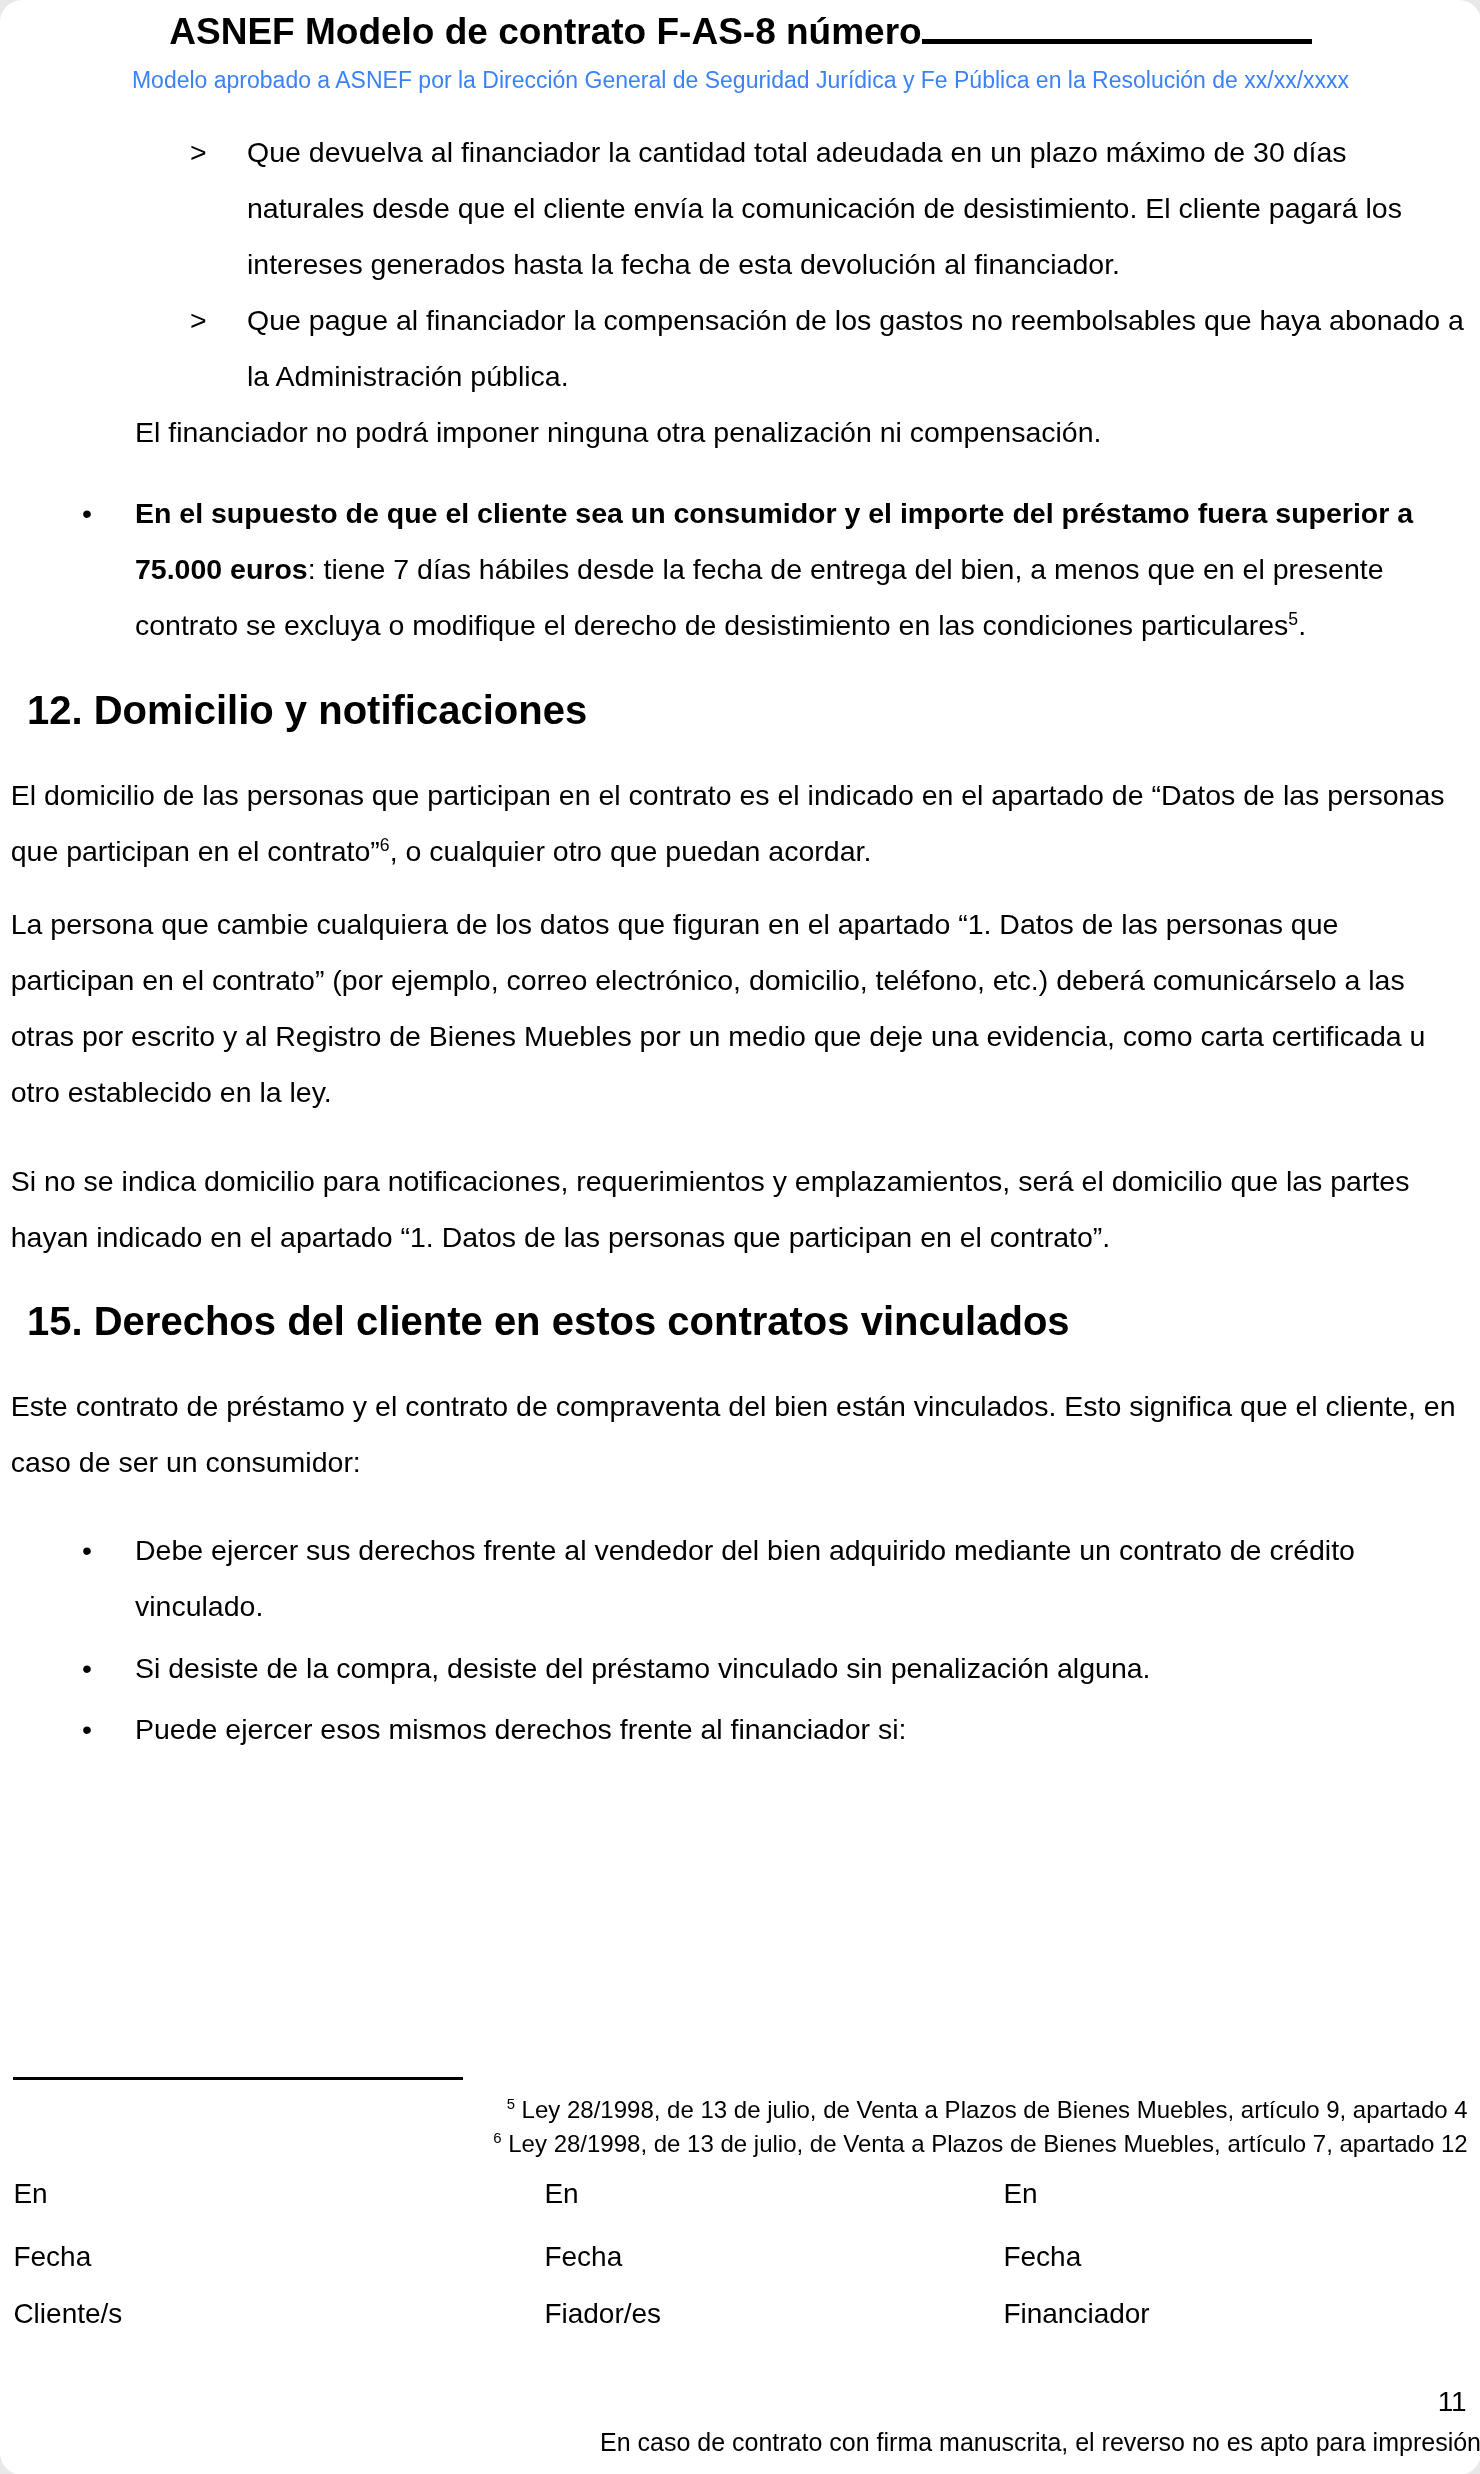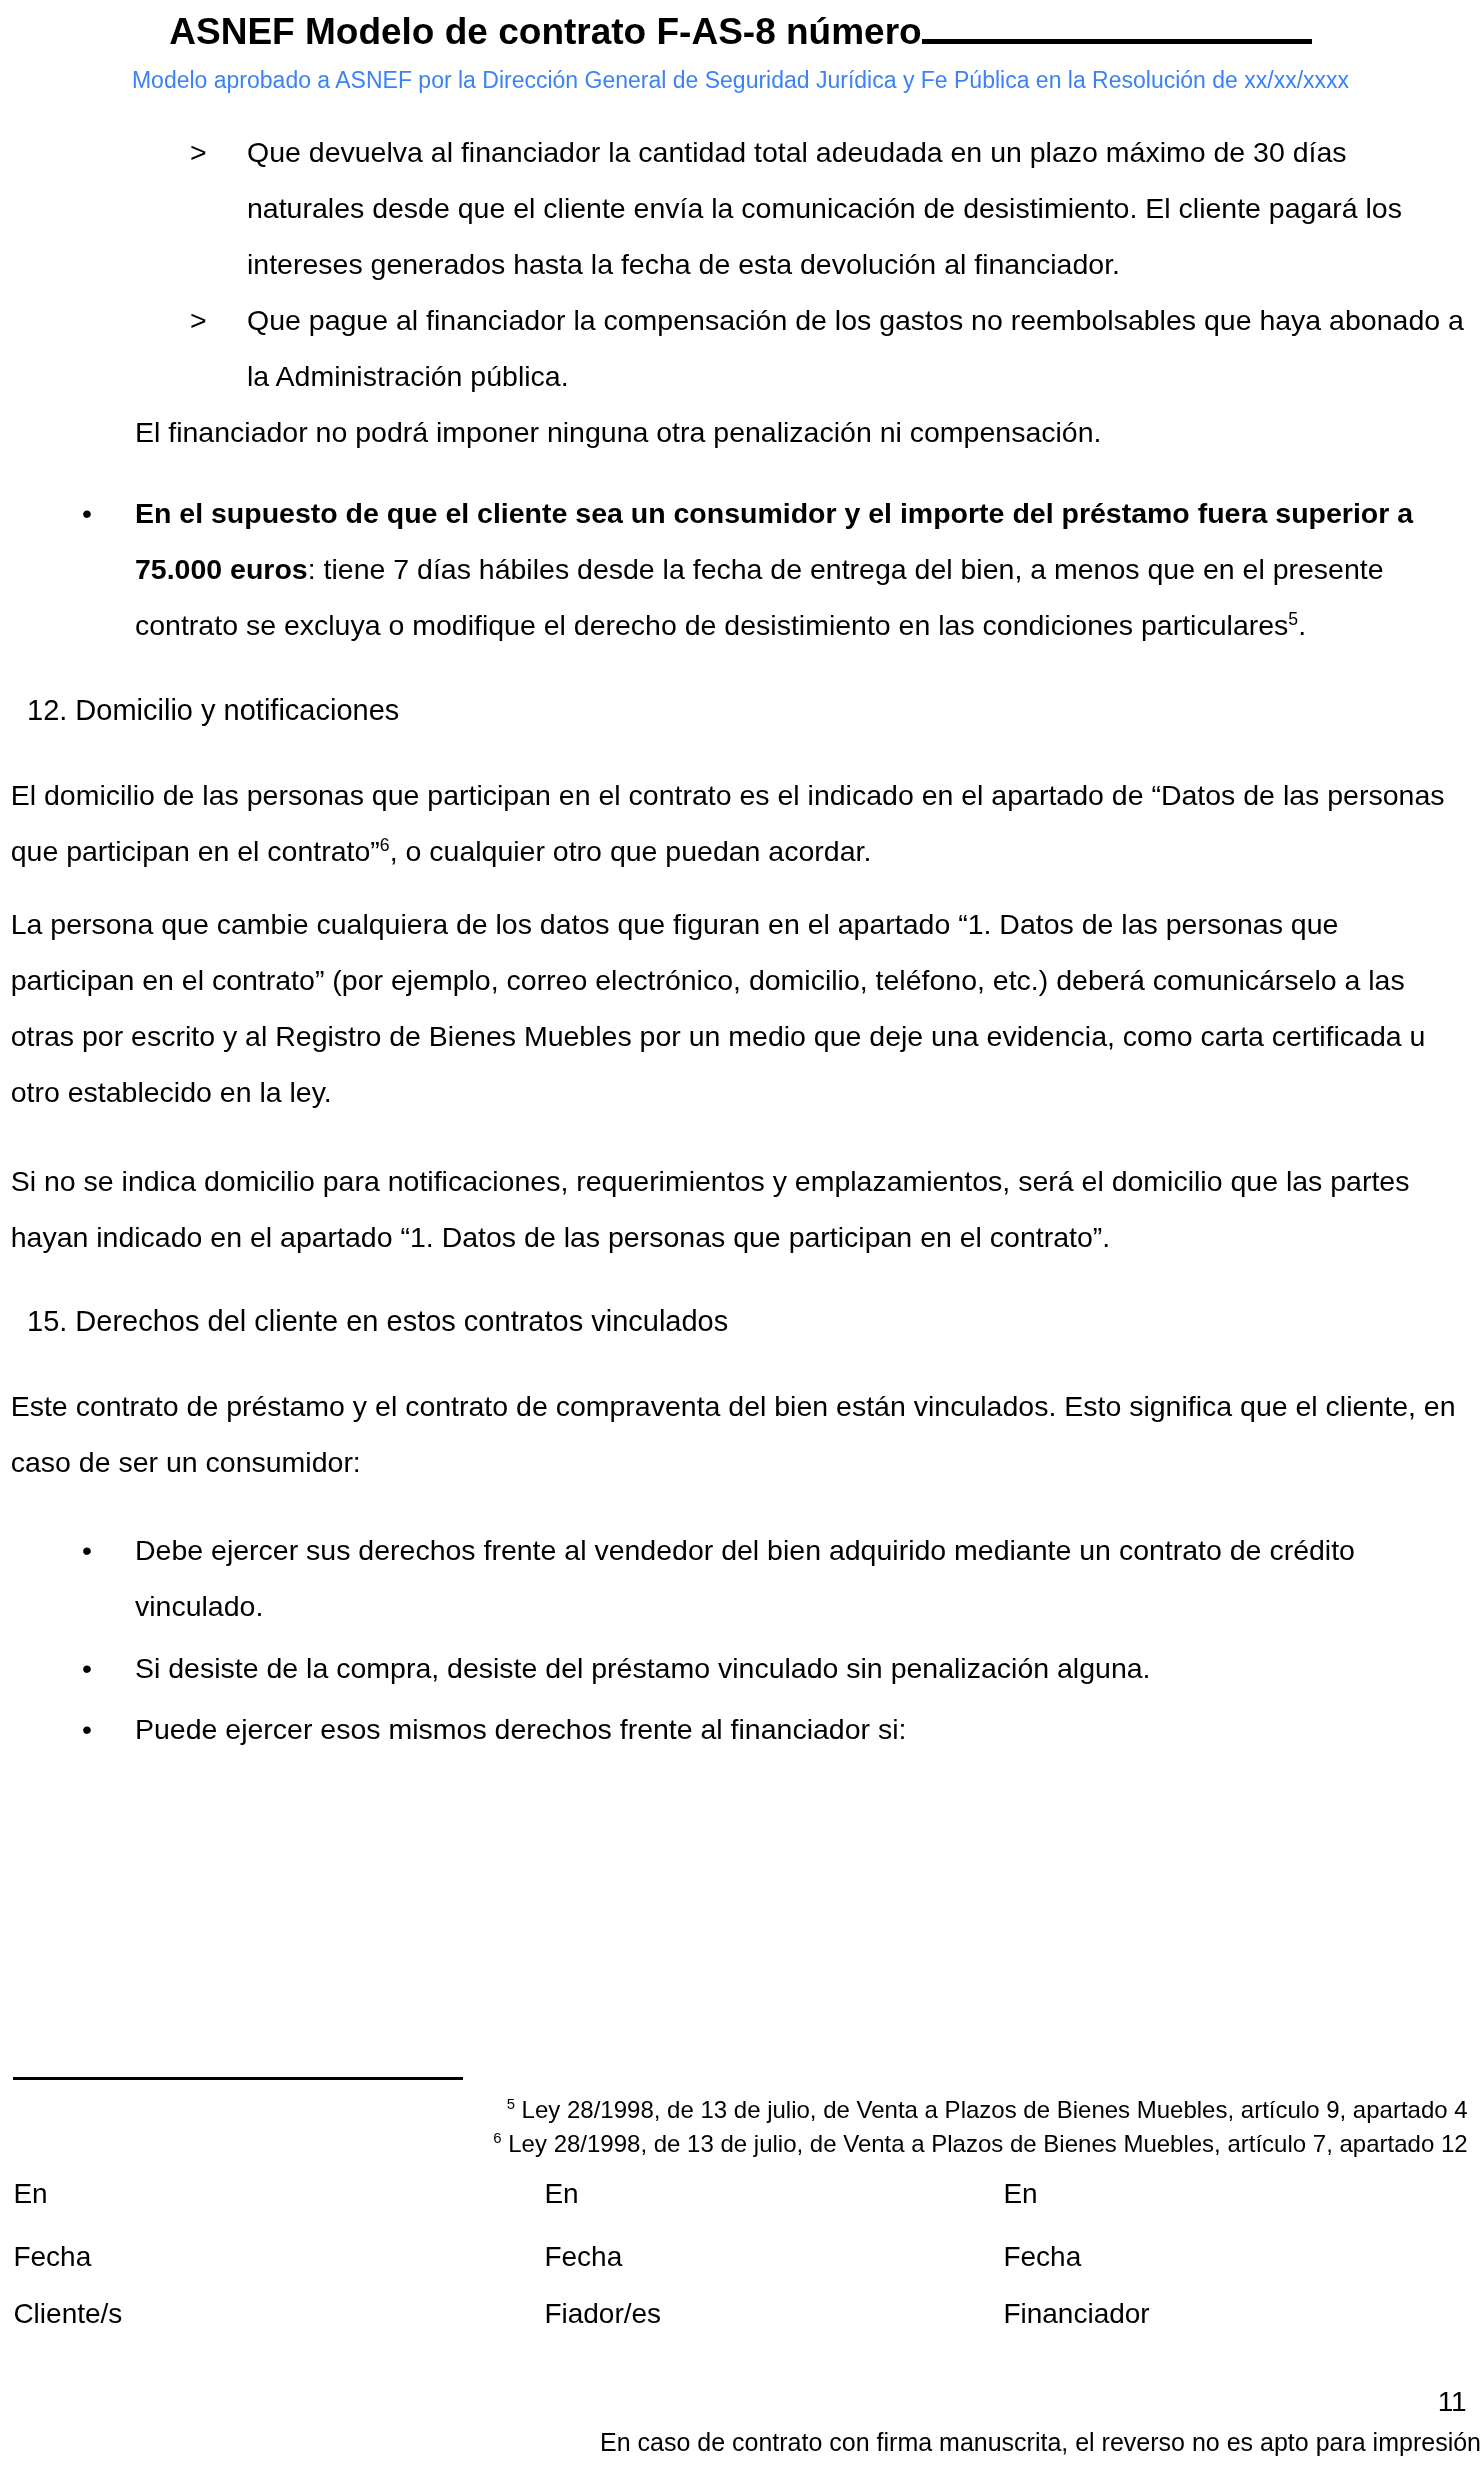--- a/index.html
+++ b/index.html
@@ -4,35 +4,36 @@
 <style>
   html,body{margin:0;padding:0;background:#e8e8e8;}
   .page{
     position:relative;
     width:1481px;height:2475px;
     margin:0 auto;
     background:#ffffff;
     font-family:"Liberation Sans","DejaVu Sans",sans-serif;
     color:#000;
     overflow:hidden;
+    border-radius:22px;
   }
   
   .doc-header{padding-top:9px;text-align:center;white-space:nowrap;}
   .doc-title{font-size:37px;font-weight:bold;letter-spacing:0;}
   .title-underline{display:inline-block;width:390px;height:30px;border-bottom:5.3px solid #000;vertical-align:baseline;}
   .doc-subtitle{margin-top:14.3px;font-size:23px;color:#3b82f6;text-align:center;}
   
   .content{margin-top:30px;font-size:28.5px;line-height:56px;}
   .arrow-item{position:relative;padding-left:247px;padding-right:16px;}
   .arrow-marker{position:absolute;left:190px;top:0;}
   .note-indent{margin:0;padding-left:135px;padding-right:16px;}
   .bullet-item{position:relative;padding-left:135px;padding-right:12.5px;}
   .bullet-marker{position:absolute;left:82px;top:0;}
   .consumer-bullet{margin-top:25px;}
-  .section-heading{font-size:29px;font-weight:normal;line-height:56px;margin:28.5px 0 0 27px;}
+  .section-heading{font-size:40px;font-weight:bold;line-height:56px;margin:28.5px 0 0 27px;}
   .body-par{margin:0;padding-left:10.7px;padding-right:12.5px;}
   .mt-head{margin-top:29px;}
   .mt-par{margin-top:17px;}
   .mt-par-lg{margin-top:33px;}
   .linked-bullets{margin-top:32px;}
   .linked-bullets .bullet-item{margin-bottom:5.3px;}
   sup{font-size:0.62em;line-height:0;vertical-align:super;}
   
   .footnotes{position:absolute;top:2077px;left:13.4px;right:13.4px;font-size:24px;line-height:34px;text-align:right;}
   .footnote-rule{width:450px;border:none;border-top:3.6px solid #000;margin:0 0 12.5px 0;}

